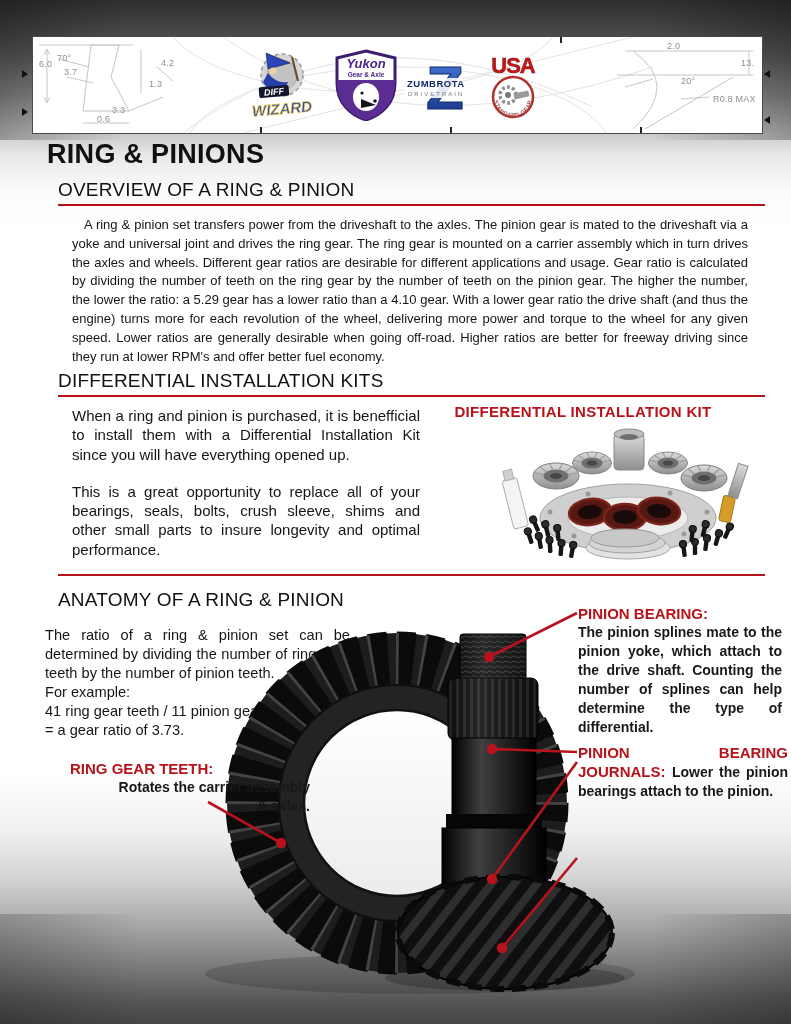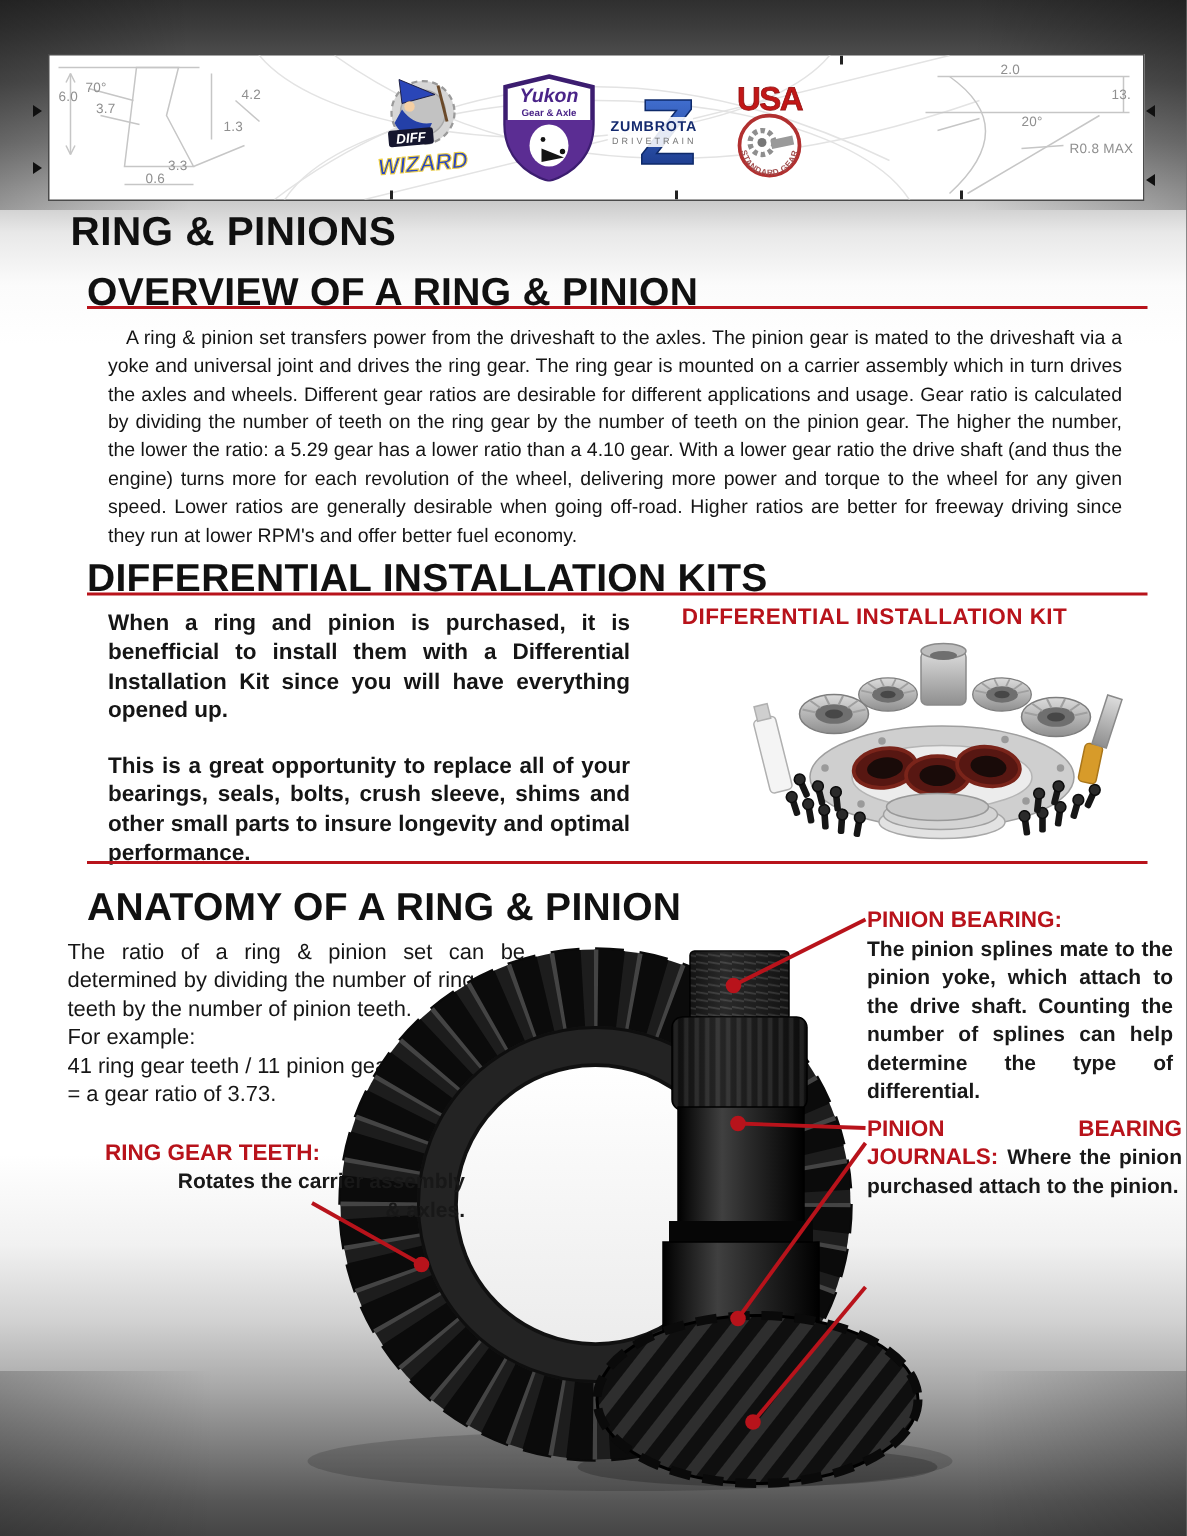--- a/index.html
+++ b/index.html
@@ -18,27 +18,27 @@
   .bottom-vignette{left:0;bottom:0;width:100%;height:110px;
     background:linear-gradient(90deg,rgba(0,0,0,.20),rgba(0,0,0,0) 18%,rgba(0,0,0,0) 82%,rgba(0,0,0,.20));}
   
   .banner{left:32px;top:36px;width:729px;height:96px;background:#fff;border:1px solid #4a4a4a;}
   .dim{position:absolute;font-size:9px;color:#8f8f8f;letter-spacing:.2px;white-space:nowrap;}
   .edge-arrow{width:0;height:0;border-top:4px solid transparent;border-bottom:4px solid transparent;}
   .edge-arrow.r{border-left:6px solid #101010;}
   .edge-arrow.l{border-right:6px solid #101010;}
   
   .page-title{left:47px;top:139px;font-size:27px;font-weight:800;letter-spacing:.3px;color:#101010;margin:0;}
-  .sec-head{font-size:26px;font-weight:700;letter-spacing:.2px;color:#111;margin:0;}
+  .sec-head{font-size:19px;font-weight:400;letter-spacing:.2px;color:#111;margin:0;}
   .red-rule{height:2px;background:#b8131b;}
   
   .overview-body{left:72px;top:216px;width:676px;font-size:13px;line-height:18.8px;
     text-align:justify;text-indent:12px;color:#151515;margin:0;}
   .kit-col{left:72px;top:406px;width:348px;}
-  .kit-col p{font-size:15px;line-height:19.3px;font-weight:700;text-align:justify;color:#151515;margin:0 0 18px 0;}
+  .kit-col p{font-size:15px;line-height:19.3px;font-weight:400;text-align:justify;color:#151515;margin:0 0 18px 0;}
   .kit-caption{left:448px;top:403px;width:270px;text-align:center;font-size:15px;font-weight:800;
     color:#b8131b;letter-spacing:.3px;}
   .anatomy-intro{left:45px;top:626px;width:305px;font-size:14.6px;line-height:19px;color:#161616;
     white-space:pre-line;text-align:justify;margin:0;}
   
   .callout{position:absolute;}
   .callout .t{color:#b8131b;font-weight:800;font-size:15px;line-height:19px;}
   .callout .b{color:#181818;font-weight:700;font-size:14px;line-height:19px;}
   .callout p{margin:0;text-align:justify;}
   .callout.plain p{text-align:right;white-space:pre-line;}
@@ -359,18 +359,18 @@
   </div>
 
   <div class="callout" style="left:578px;top:604px;width:204px">
     <div class="t">PINION BEARING:</div>
     <p class="b">The pinion splines mate to the pinion yoke, which attach to the drive shaft. Counting the number of splines can help determine the type of differential.</p>
   </div>
 
   <div class="callout" style="left:578px;top:743px;width:210px">
     <p>
       <span class="t">PINION BEARING JOURNALS:</span>
-      <span class="b">Where the pinion purchased attach to the pinion.</span>
+      <span class="b">Lower the pinion bearings attach to the pinion.</span>
     </p>
   </div>
 
 
 </div>
 
 </body></html>

